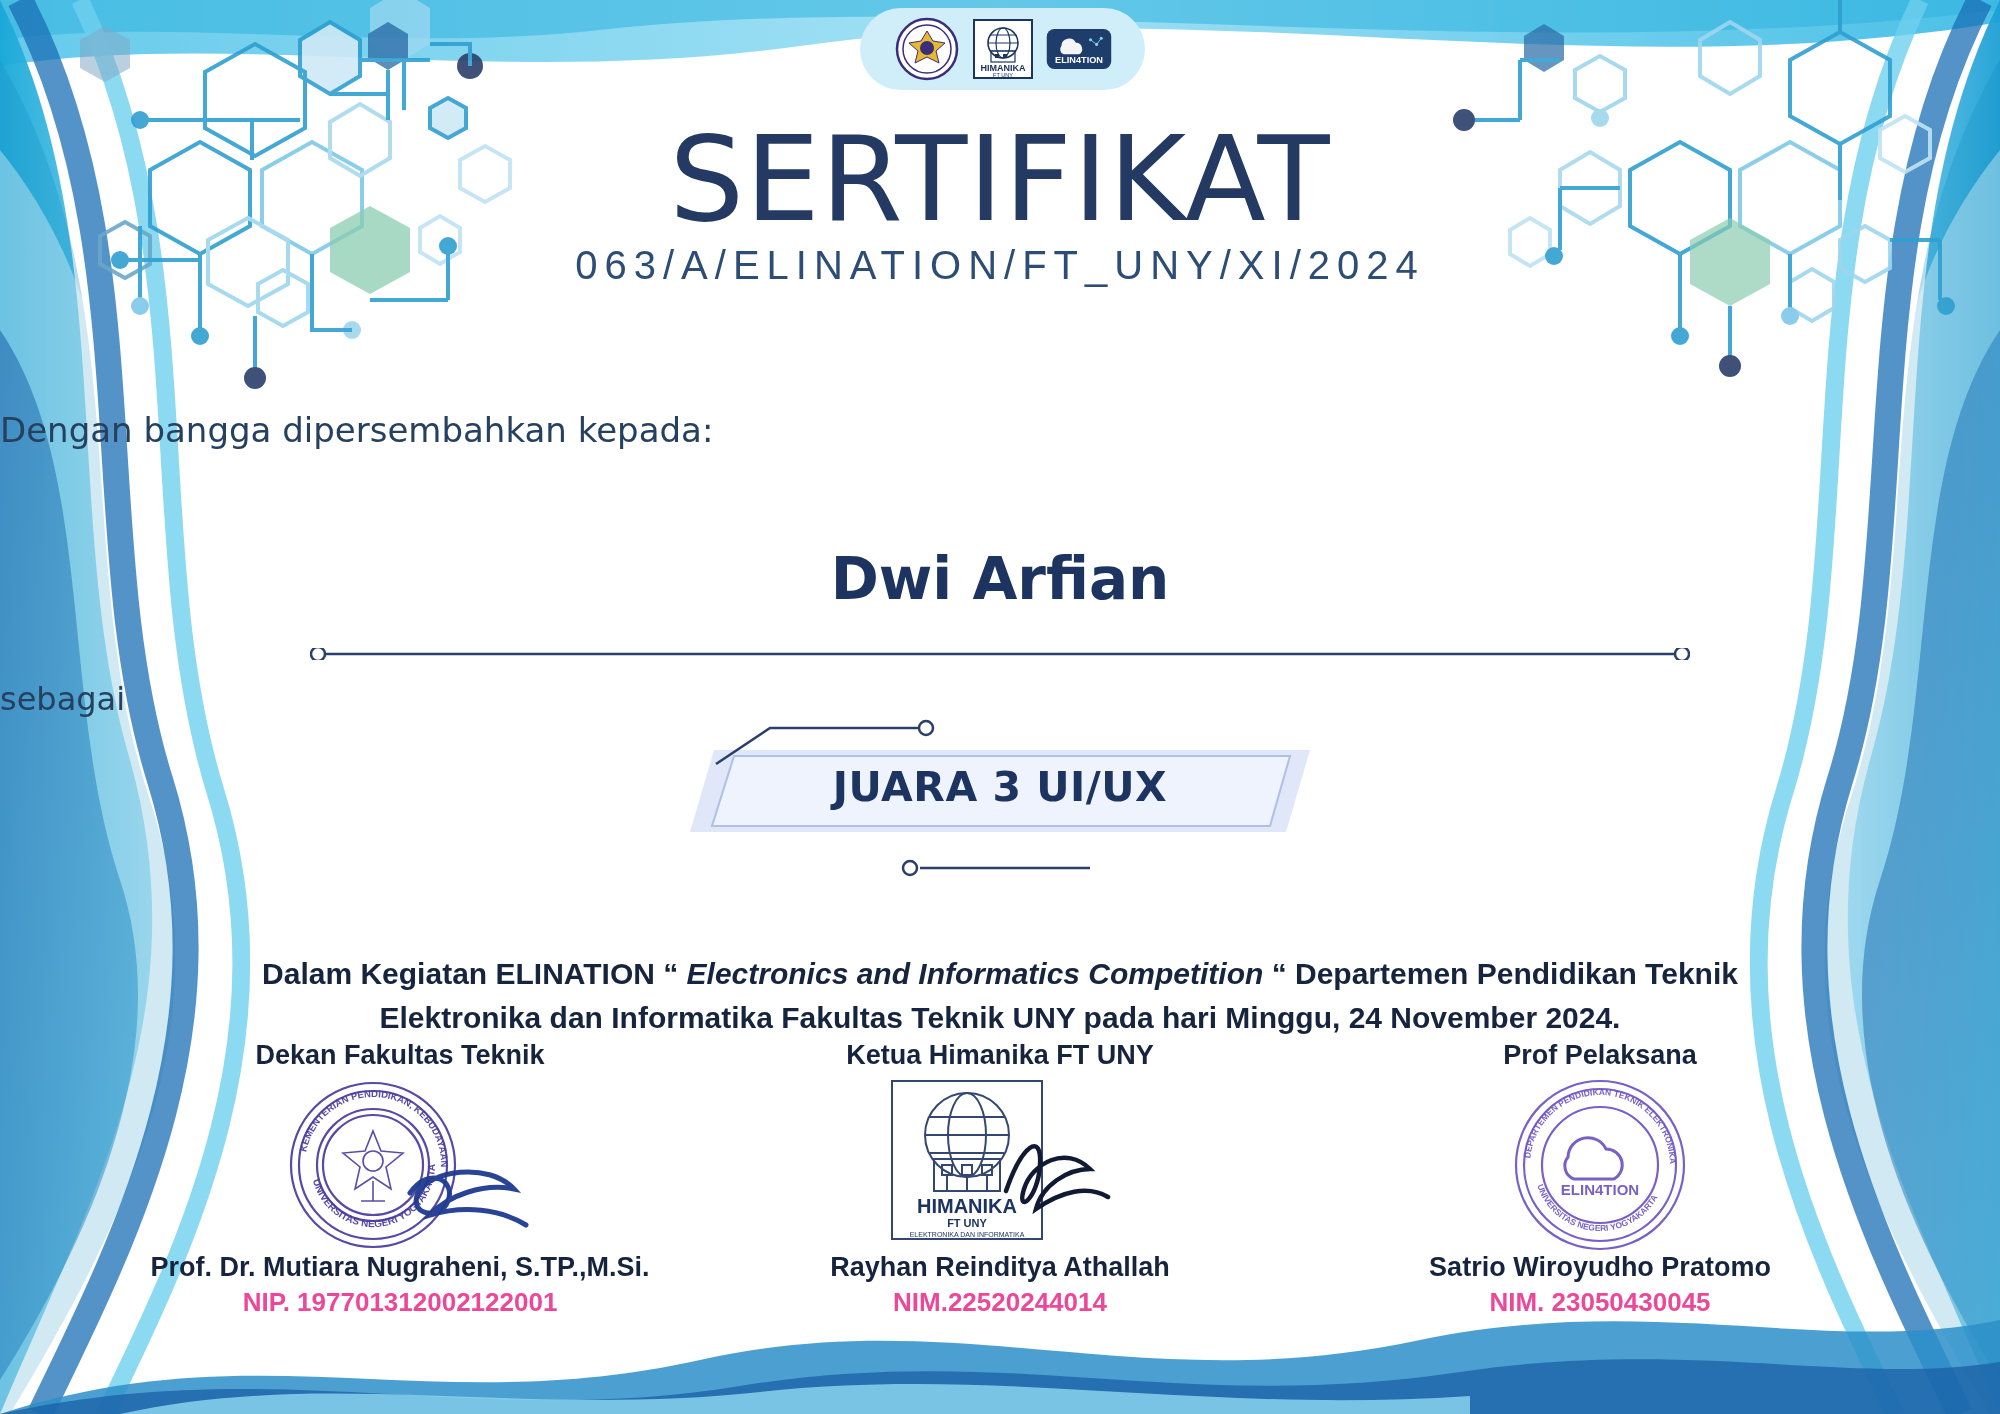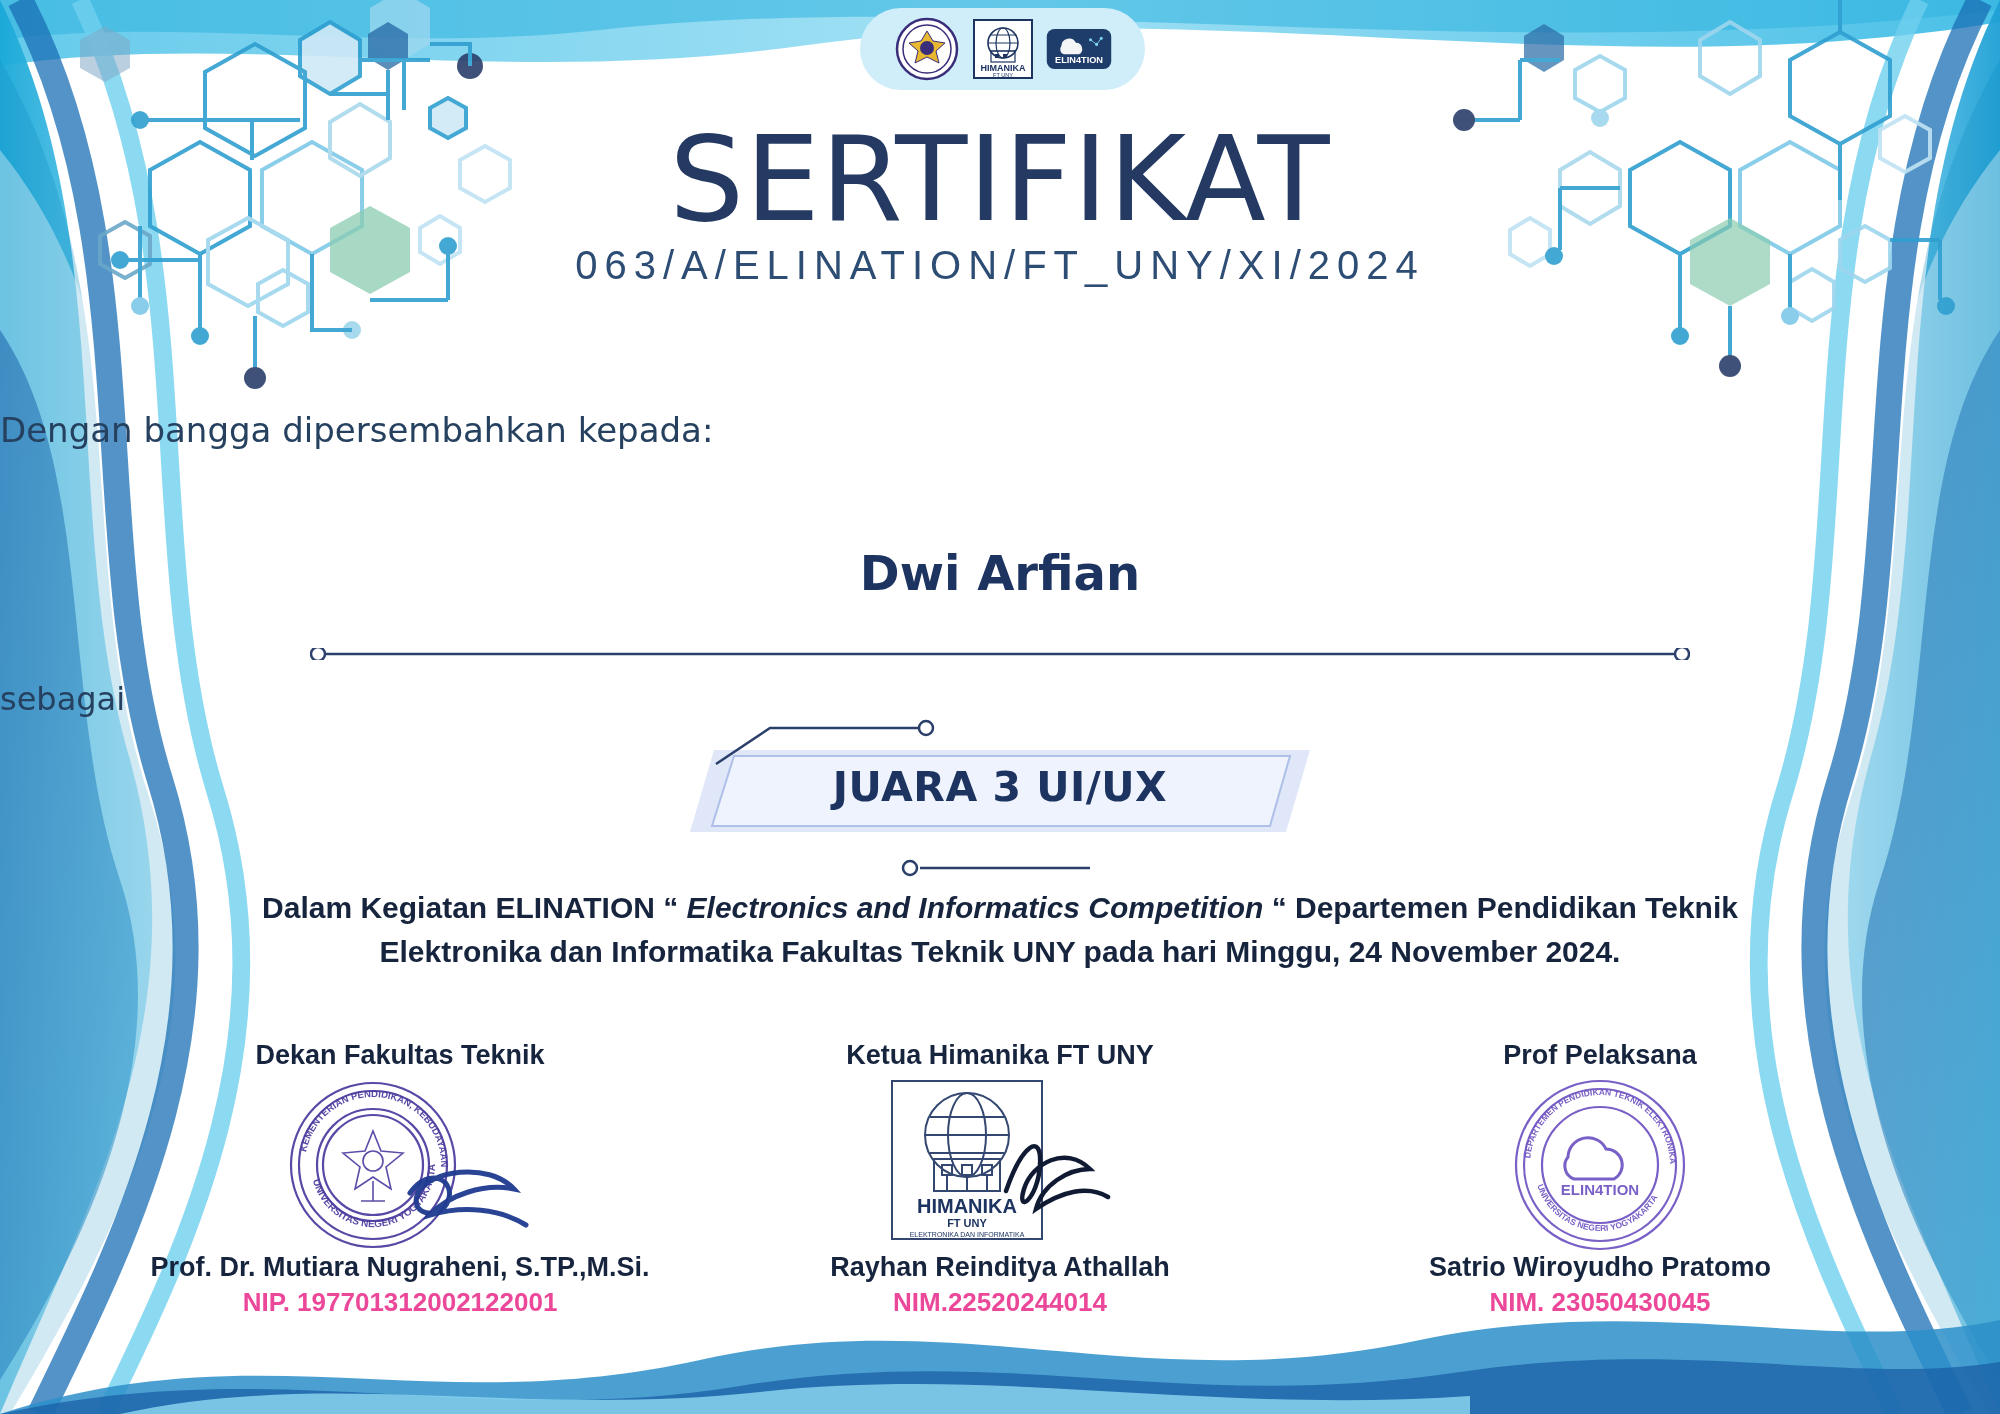--- a/index.html
+++ b/index.html
@@ -86,21 +86,21 @@
     font-size: 34px;
     color: #25415f;
     font-family: "DejaVu Sans", sans-serif;
   }
 
   .recipient {
     position: absolute;
     left: 0; right: 0;
     top: 545px;
     text-align: center;
-    font-size: 48px;
+    font-size: 58px;
     font-weight: bold;
     color: #1d3461;
     font-family: "DejaVu Sans", sans-serif;
   }
 
   .name-rule {
     position: absolute;
     left: 310px;
     top: 648px;
     width: 1380px;
@@ -140,21 +140,21 @@
     color: #1d3461;
     font-family: "DejaVu Sans", sans-serif;
     letter-spacing: 0.5px;
   }
 
   
   .description {
     position: absolute;
     left: 210px;
     width: 1580px;
-    top: 886px;
+    top: 952px;
     text-align: center;
     font-size: 30px;
     font-weight: bold;
     color: #16243d;
     line-height: 1.45;
     font-family: "Liberation Sans", sans-serif;
   }
   .description .ital {
     font-style: italic;
   }

